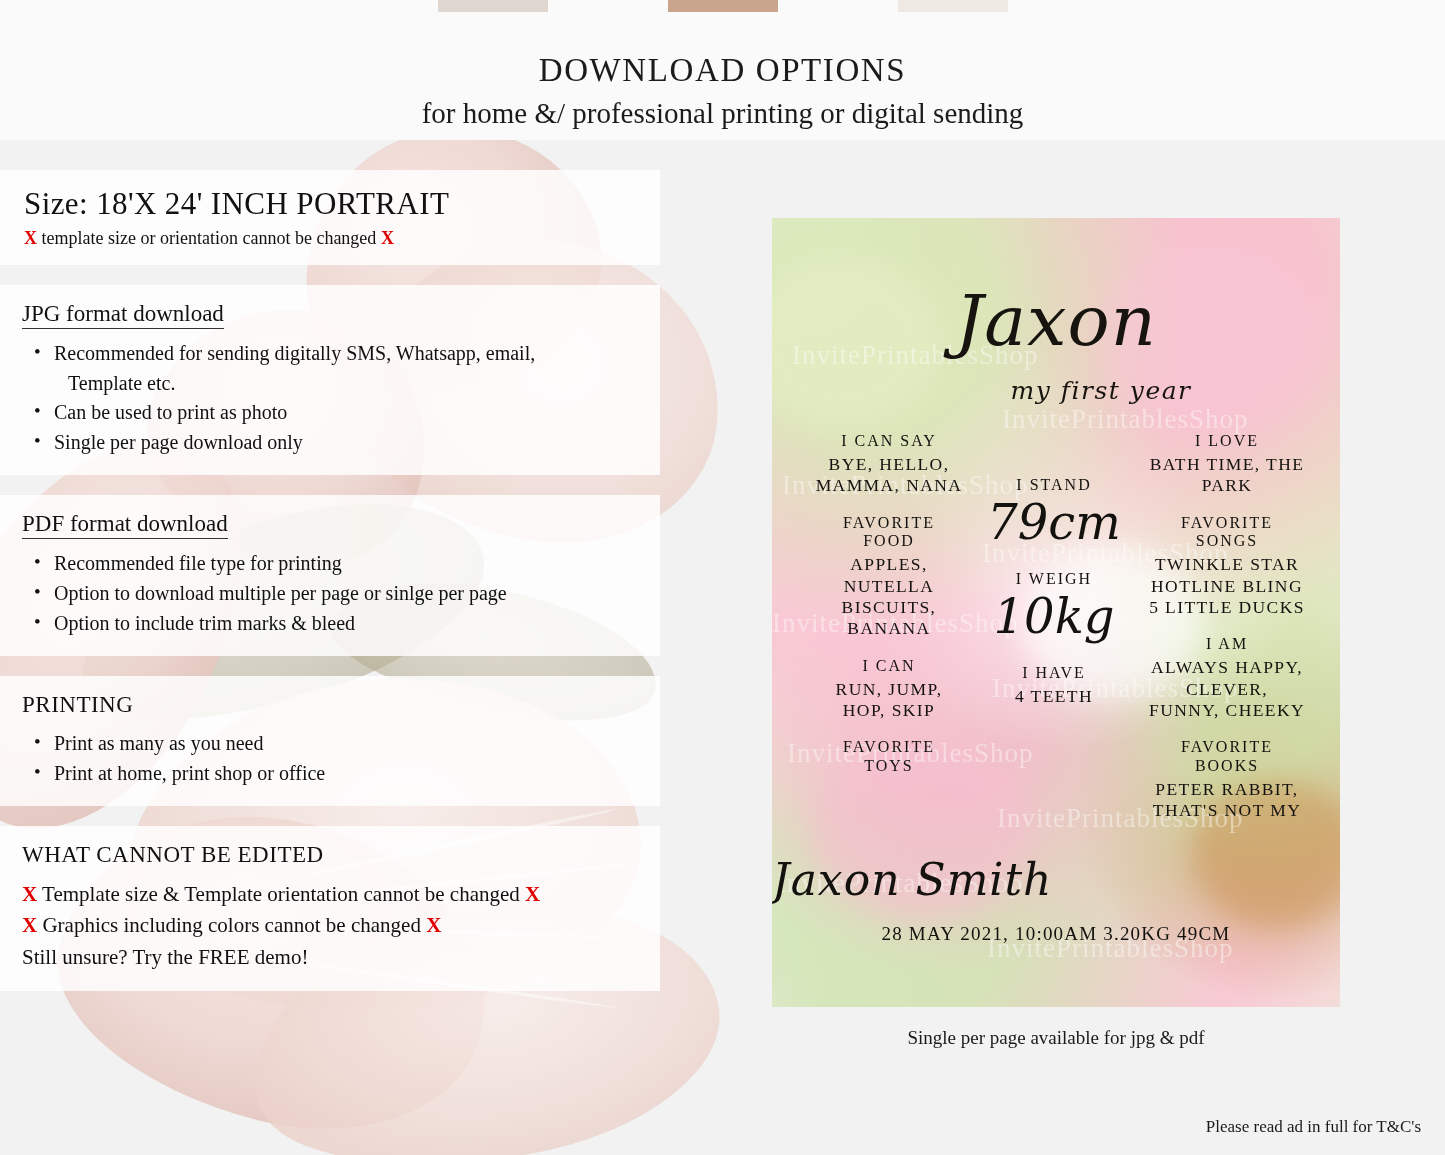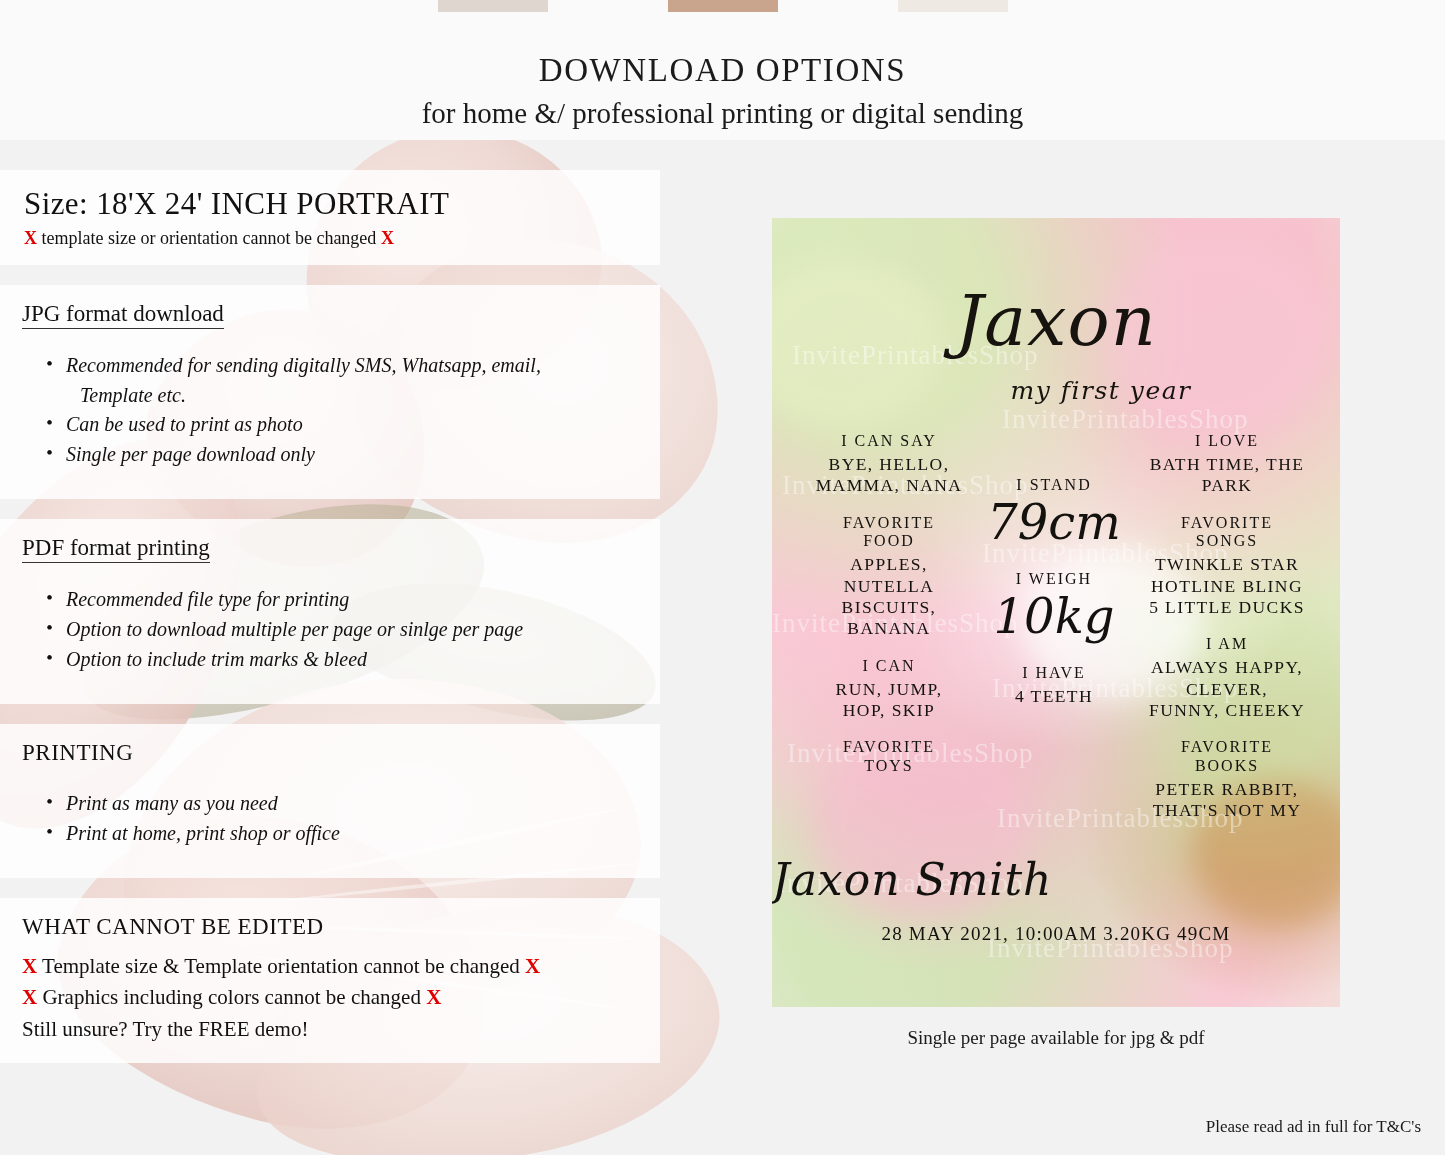--- a/index.html
+++ b/index.html
@@ -122,24 +122,23 @@
     display: inline-block;
     border-bottom: 1px solid #333;
     padding-bottom: 1px;
   }
   .panel h3.noline {
     border-bottom: none;
     font-size: 23px;
     letter-spacing: .5px;
   }
   .panel ul {
-    margin: 12px;
+    margin: 0;
     padding-left: 34px;
     list-style: none;
-    font-style: italic;
   }
   .panel li {
     font-size: 20px;
     line-height: 1.48;
     color: #111;
     position: relative;
     padding-left: 2px;
   }
   .panel li::before {
     content: "\2022";
@@ -358,21 +357,21 @@
       <li>
         <span>Recommended for sending digitally SMS, Whatsapp, email,</span>
         <span class="cont">Template etc.</span>
       </li>
       <li>Can be used to print as photo</li>
       <li>Single per page download only</li>
     </ul>
   </div>
 
   <div class="panel">
-    <h3>PDF format printing</h3>
+    <h3>PDF format download</h3>
     <ul>
       <li>Recommended file type for printing</li>
       <li>Option to download multiple per page or sinlge per page</li>
       <li>Option to include trim marks &amp; bleed</li>
     </ul>
   </div>
 
   <div class="panel">
     <h3 class="noline">PRINTING</h3>
     <ul>

